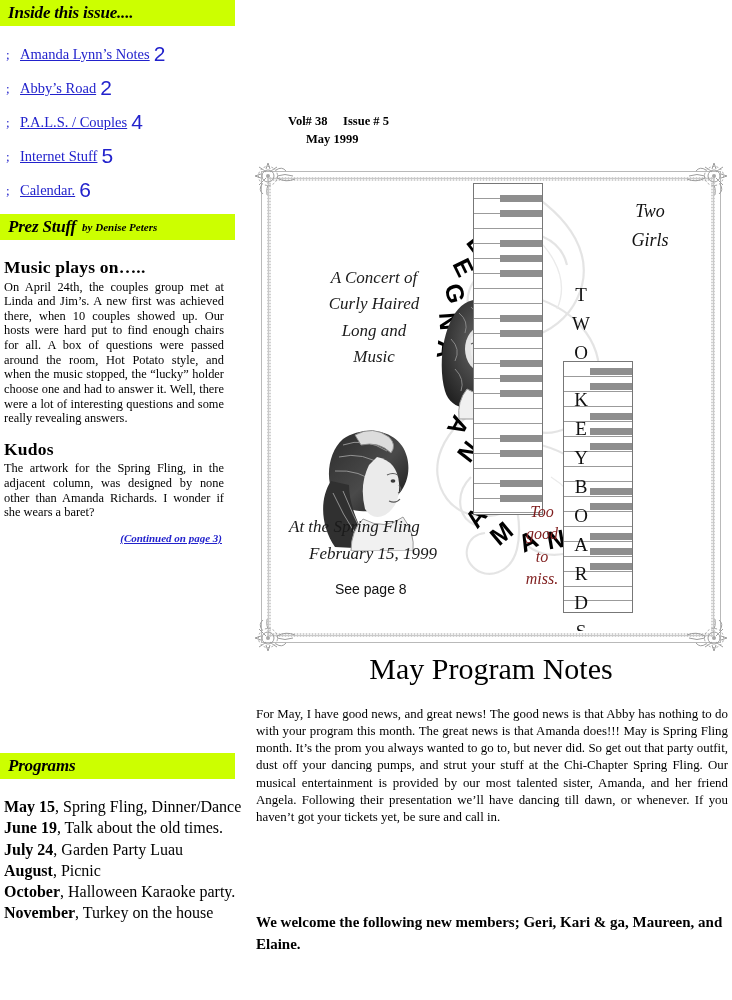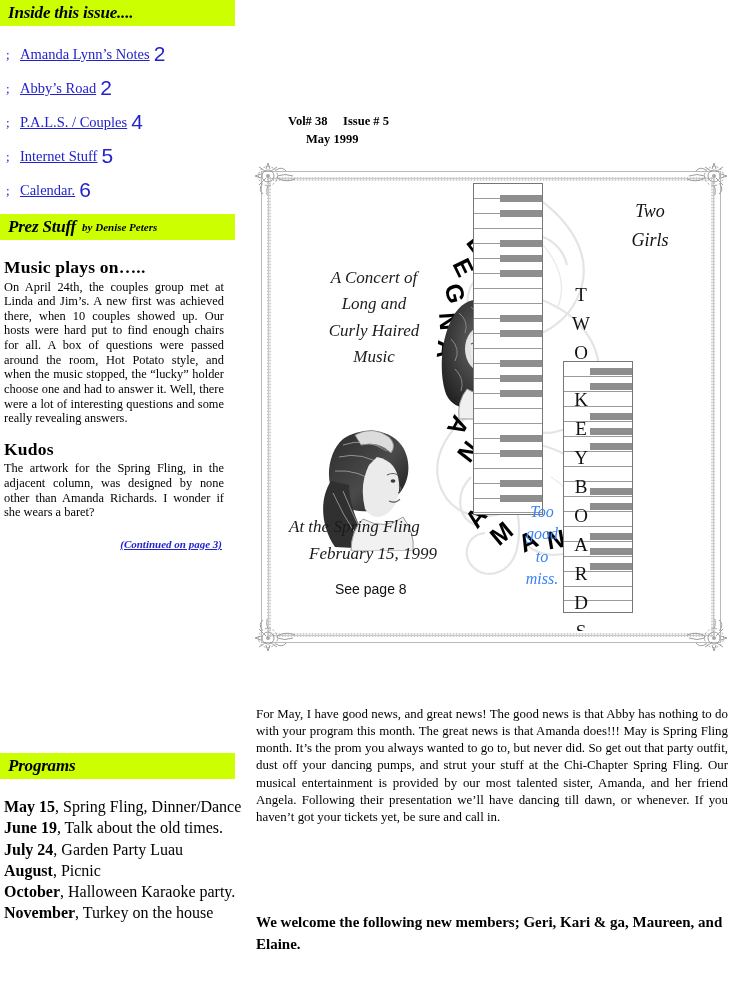--- a/index.html
+++ b/index.html
@@ -105,21 +105,21 @@
   p.body-just {
     font-family: "Liberation Serif", serif;
     font-size: 12.4px;
     line-height: 1.18;
     text-align: justify;
     margin: 0 0 4px 0;
     hyphens: auto;
   }
   .continued {
     text-align: right;
-    margin-top: 14px;
+    margin-top: 8px;
     padding-right: 2px;
   }
   .continued span {
     color: #2222cc;
     font-style: italic;
     font-weight: bold;
     font-size: 11px;
     text-decoration: underline;
   }
 
@@ -368,21 +368,21 @@
   }
   .too-good {
     position: absolute;
     left: 246px; top: 318px;
     width: 46px;
     text-align: center;
     font-family: "Liberation Serif", serif;
     font-style: italic;
     font-size: 16px;
     line-height: 1.4;
-    color: #3b82f6;
+    color: #7f1d1d;
   }
   .vert-word {
     position: absolute;
     left: 296px; top: 98px;
     width: 24px;
     text-align: center;
     font-family: "Liberation Serif", serif;
     font-size: 19px;
     line-height: 1.52;
     color: #111;
@@ -617,22 +617,22 @@
         </g>
         <g fill="none" stroke="#dadada" stroke-width="1.4">
           <path d="M108 40 C150 66 170 100 156 132"></path>
           <path d="M104 200 C132 218 146 246 138 270"></path>
           <path d="M150 300 C176 316 186 342 172 358"></path>
         </g>
       </svg>
 
       <div class="art-left-text">
         <div>A Concert of</div>
+        <div>Curly Haired</div>
         <div>Long and</div>
-        <div>Curly Haired</div>
         <div>Music</div>
       </div>
 
       <div class="ring-text">
         <span style="left:72px;  top:4px;   transform:rotate(40deg);">A</span>
         <span style="left:56px;  top:24px;  transform:rotate(52deg);">L</span>
         <span style="left:42px;  top:48px;  transform:rotate(64deg);">E</span>
         <span style="left:32px;  top:74px;  transform:rotate(76deg);">G</span>
         <span style="left:26px;  top:102px; transform:rotate(86deg);">N</span>
         <span style="left:24px;  top:130px; transform:rotate(95deg);">A</span>
@@ -805,17 +805,18 @@
 
       <div class="art-spring">
         <div class="l1">At the Spring Fling</div>
         <div class="l2">February 15, 1999</div>
       </div>
       <div class="art-seepage">See page 8</div>
 
     </div>
   </div>
 
+  <div class="prog-notes-title">May Program Notes</div>
   <div class="prog-notes-body">For May, I have good news, and great news!  The good news is that Abby has nothing to do with your program this month.  The great news is that Amanda does!!!  May is Spring Fling month.  It’s the prom you always wanted to go to, but never did.  So get out that party outfit, dust off your dancing pumps, and strut your stuff at the Chi-Chapter Spring Fling.  Our musical entertainment is provided by our most talented sister, Amanda, and her friend Angela.  Following their presentation we’ll have dancing till dawn, or whenever.  If you haven’t got your tickets yet, be sure and call in.</div>
 
   <div class="welcome">We welcome the following new members;  Geri, Kari &amp; ga, Maureen, and Elaine.</div>
 
 </div>
 
 </body></html>

